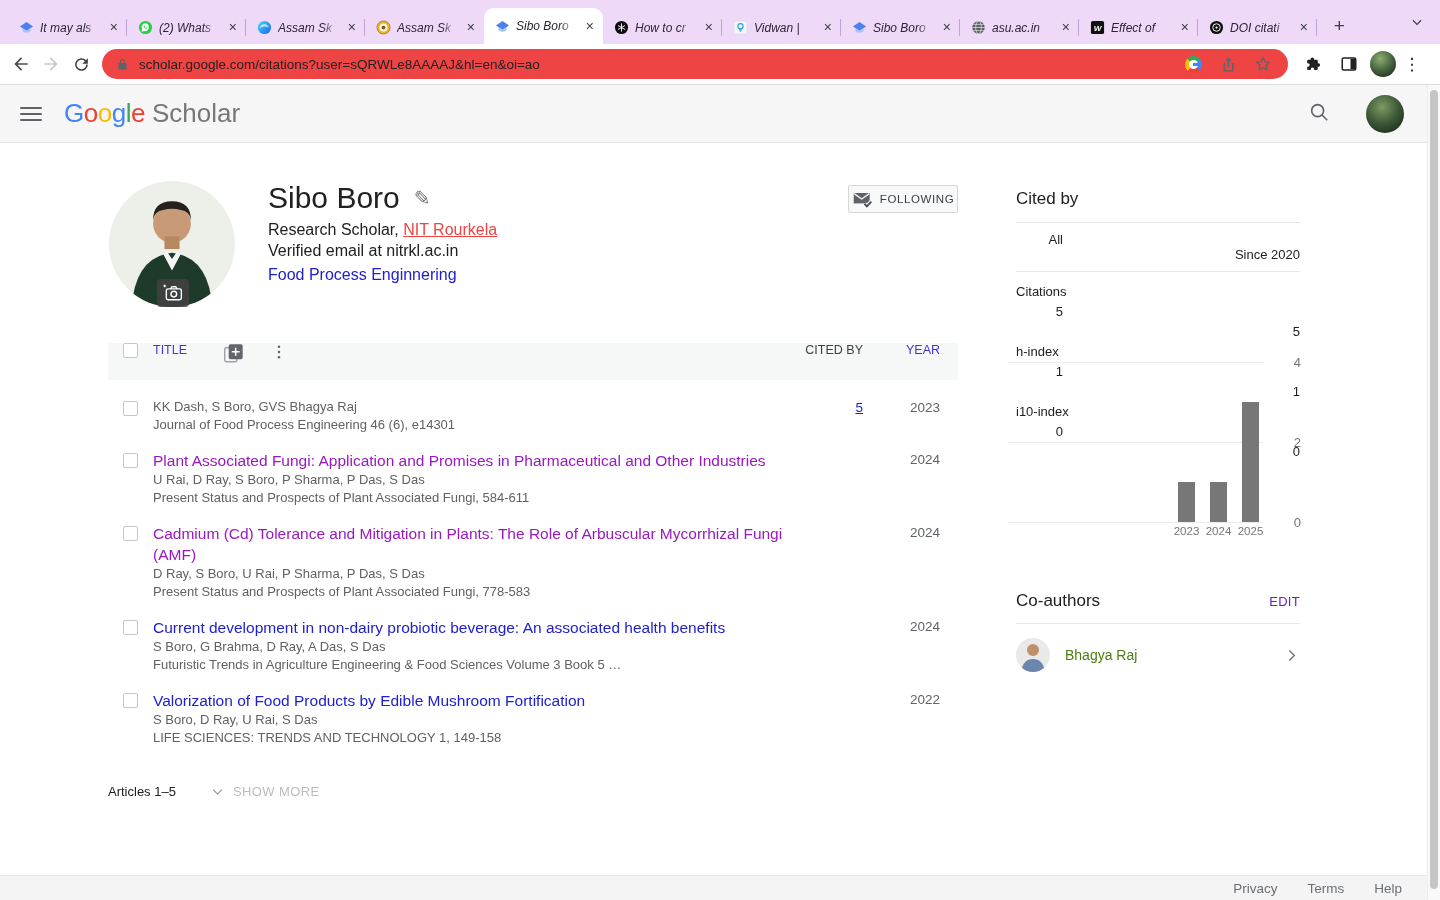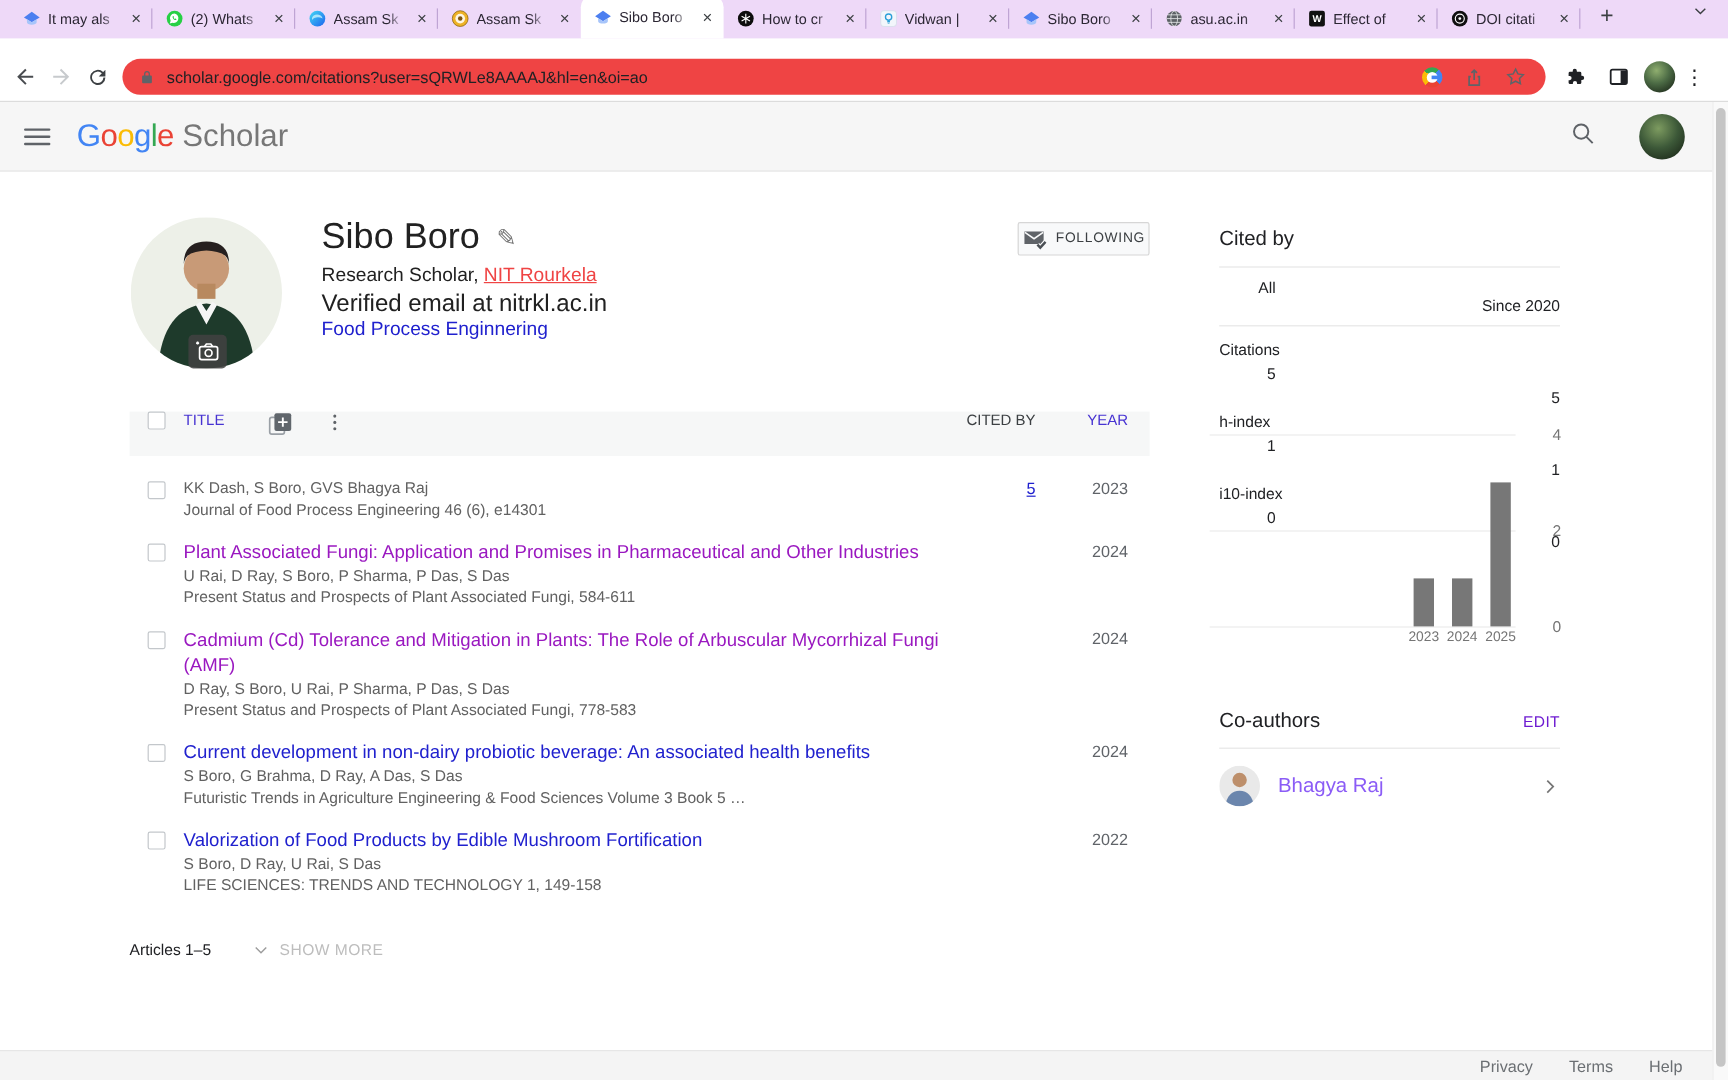--- a/index.html
+++ b/index.html
@@ -1,22 +1,22 @@
 <!DOCTYPE html>
 <html><head>
 <meta charset="utf-8">
 <style>
   * { margin:0; padding:0; box-sizing:border-box; }
   html,body { width:1440px; height:900px; }
   body { font-family:"Liberation Sans", sans-serif; background:#fff; overflow:hidden; }
   .screen { position:relative; width:1440px; height:900px; overflow:hidden; background:#fff; }
 
   
-  .tabstrip { position:absolute; top:0; left:0; right:0; height:32px; background:#eed9f8;
-              display:flex; align-items:flex-end; padding-left:8px; }
+  .tabstrip { position:absolute; top:0; left:0; right:0; height:44px; background:#eed9f8;
+              display:flex; align-items:flex-end; padding-left:8px;font-style:italic; }
   .tab { position:relative; width:119px; height:33px; display:flex; align-items:center; gap:6px;
          padding:0 6px 0 10px; border-radius:10px 10px 0 0; color:#2b2633; font-size:12px; cursor:default; }
   .tab.active { background:#fff; height:36px; }
   .tab:not(.active):not(.no-sep)::after { content:""; position:absolute; right:0; top:8px; height:17px; width:1px; background:#bfa4d4; }
   .tab .ttl { flex:1; overflow:hidden; white-space:nowrap;
               -webkit-mask-image:linear-gradient(90deg,#000 75%,transparent 98%);
               mask-image:linear-gradient(90deg,#000 75%,transparent 98%); }
   .tab-close { width:15px; flex:0 0 15px; text-align:center; color:#3c4043; font-size:14px; line-height:15px; border-radius:50%; }
   .fav { width:16px; height:16px; flex:0 0 16px; display:flex; align-items:center; justify-content:center; }
   .newtab-btn { width:28px; height:28px; margin:0 0 4px 8px; display:flex; align-items:center; justify-content:center;
@@ -55,21 +55,21 @@
                background:radial-gradient(circle at 42% 32%, #7d9b60, #3c5838 48%, #1d2a1a 88%); }
 
   
   .profile-photo { position:absolute; left:109px; top:181px; width:126px; height:126px; border-radius:50%; overflow:hidden; }
   .cam-overlay { position:absolute; left:157px; top:279px; width:32px; height:28px; background:rgba(66,66,66,0.85);
                  border-radius:4px; display:flex; align-items:center; justify-content:center; }
   .p-name { position:absolute; left:268px; top:181px; font-size:30px; color:#212121; display:flex; align-items:center; gap:14px; }
   .pencil { font-size:20px; color:#757575; }
   .p-aff { position:absolute; left:268px; top:221px; font-size:16px; color:#212121; }
   .p-aff a { color:#ef4444; text-decoration:underline; }
-  .p-mail { position:absolute; left:268px; top:242px; font-size:20px; color:#212121; }
+  .p-mail { position:absolute; left:268px; top:242px; font-size:16px; color:#212121; }
   .p-interest { position:absolute; left:268px; top:266px; font-size:16px; color:#2021ce; text-decoration:none; }
   .follow-btn { position:absolute; left:848px; top:185px; width:110px; height:28px; background:#f8f9fa;
                 border:1px solid #d6d6d6; border-radius:2px; display:flex; align-items:center; justify-content:center;
                 gap:7px; font-size:11.5px; letter-spacing:0.6px; color:#3c4043; }
 
   
   .tbl { position:absolute; left:108px; top:343px; width:850px; }
   .tbl-head { height:37px; background:#f6f7f7; display:flex; padding:0 0 0 15px; }
   .cb { width:15px; height:15px; border:1px solid #c3c7cb; border-radius:2px; background:#fff; flex:0 0 15px; }
   .th-title { margin-left:15px; font-size:12.5px; color:#4733d2; }
@@ -110,21 +110,21 @@
   .xtick { position:absolute; top:171px; width:35px; text-align:center; font-size:11.5px; color:#757575; }
 
   
   .coauth { position:absolute; left:1016px; top:591px; width:284px; }
   .coauth-head { display:flex; align-items:baseline; }
   .coauth-title { font-size:17px; color:#202124; flex:1; }
   .edit-link { font-size:13px; color:#6d1bd1; text-decoration:none; letter-spacing:0.3px; }
   .coauth-list { border-top:1px solid #e6e6e6; margin-top:12px; padding-top:14px; }
   .coauth-row { display:flex; align-items:center; }
   .coauth-ava { width:34px; height:34px; border-radius:50%; overflow:hidden; flex:0 0 34px; }
-  .coauth-name { margin-left:15px; font-size:17px; color:#8b5cf6; flex:1; }
+  .coauth-name { margin-left:15px; font-size:14px; color:#4d7c0f; flex:1; }
 
   
   .footer { position:absolute; left:0; right:0; bottom:0; height:25px; background:#f4f4f4; border-top:1px solid #e6e6e6;
             display:flex; align-items:center; justify-content:flex-end; gap:30px; padding-right:38px; }
   .footer a { font-size:13.5px; color:#6b6f73; text-decoration:none; }
 
   
   .scrollbar { position:absolute; right:0; top:85px; bottom:0; width:13px; background:#f9f9f9; border-left:1px solid #ededed; }
   .scroll-thumb { position:absolute; right:2px; top:5px; width:8px; height:calc(100% - 16px); background:#c5c5c5; border-radius:4px; }
 </style>

